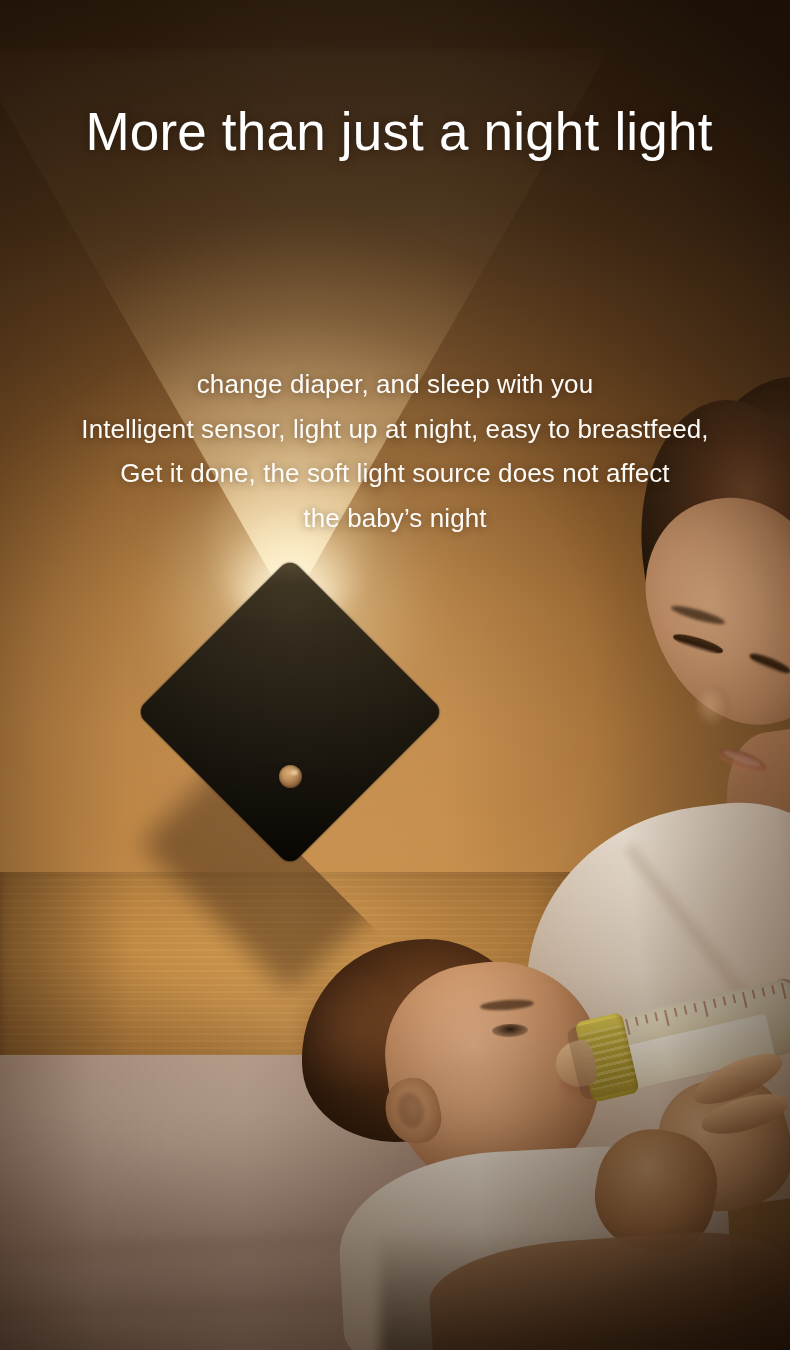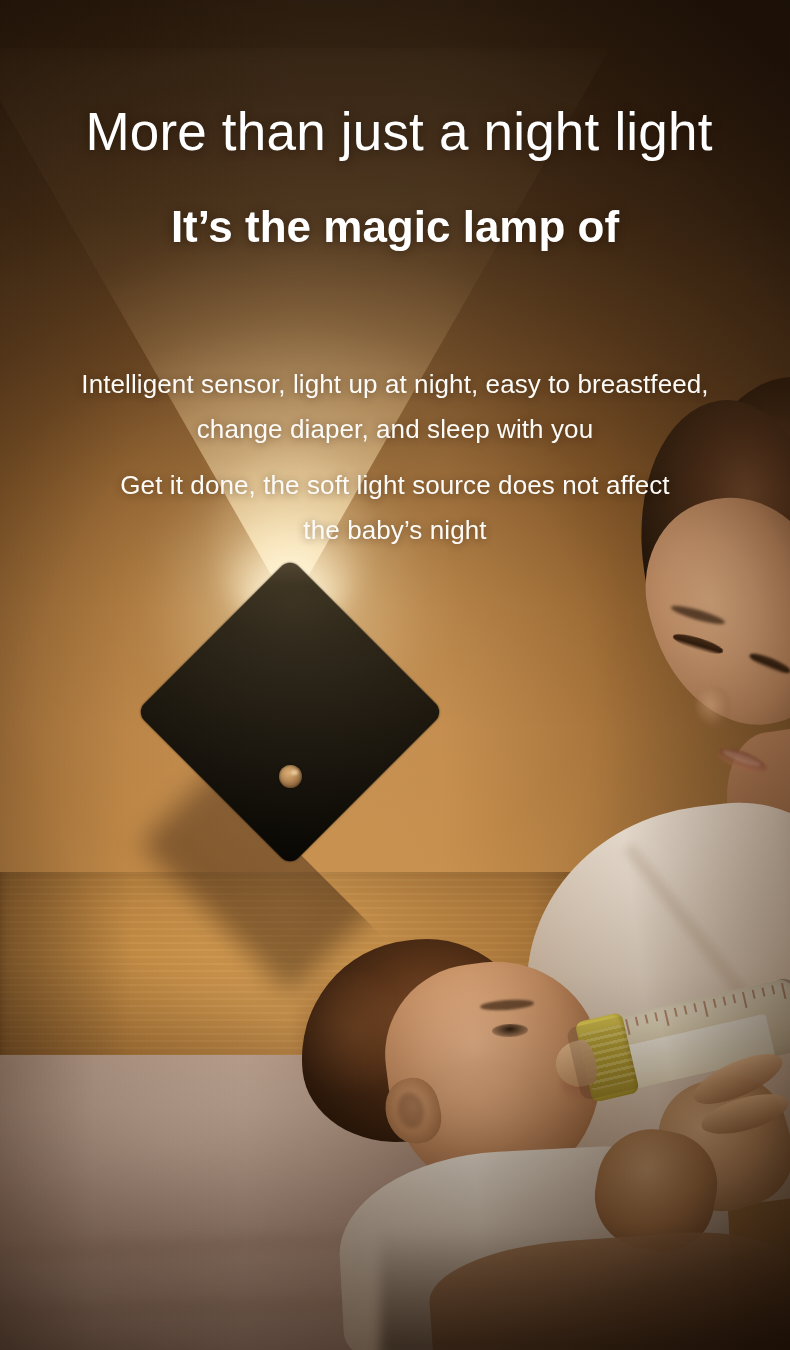--- a/index.html
+++ b/index.html
@@ -551,21 +551,21 @@
   .body-copy {
     position:absolute; left:0; top:362px; width:790px;
     font-size:26px;
     font-weight:300;
     color:#fdfbf7;
     line-height:1.72;
     letter-spacing:0.1px;
     text-shadow:0 1px 8px rgba(40,20,6,0.45);
   }
   .body-copy p { margin:0; }
-  .body-copy p.block2 { margin-top:12px; }
+  .body-copy p.block2 { margin-top:0px; }
 </style>
 </head>
 <body>
 
 <div class="banner">
 
   <div class="scene">
 
     <div class="wall"></div>
     <div class="wall-h"></div>
@@ -651,24 +651,24 @@
 
     <div class="warm-wash"></div>
     <div class="vignette"></div>
   </div>
 
   <div class="copy">
 
     <h1 class="headline">More than just a night light</h1>
 
     <h2 class="subheadline">
-      <span>It’s the magic lamp of</span><br>
+      <br>
     </h2>
 
     <div class="body-copy">
+      <p>change diaper, and sleep with you</p>
       <p>Intelligent sensor, light up at night, easy to breastfeed,</p>
-      <p>change diaper, and sleep with you</p>
       <p class="block2">Get it done, the soft light source does not affect</p>
       <p>the baby’s night</p>
     </div>
 
   </div>
 </div>
 
 </body></html>

